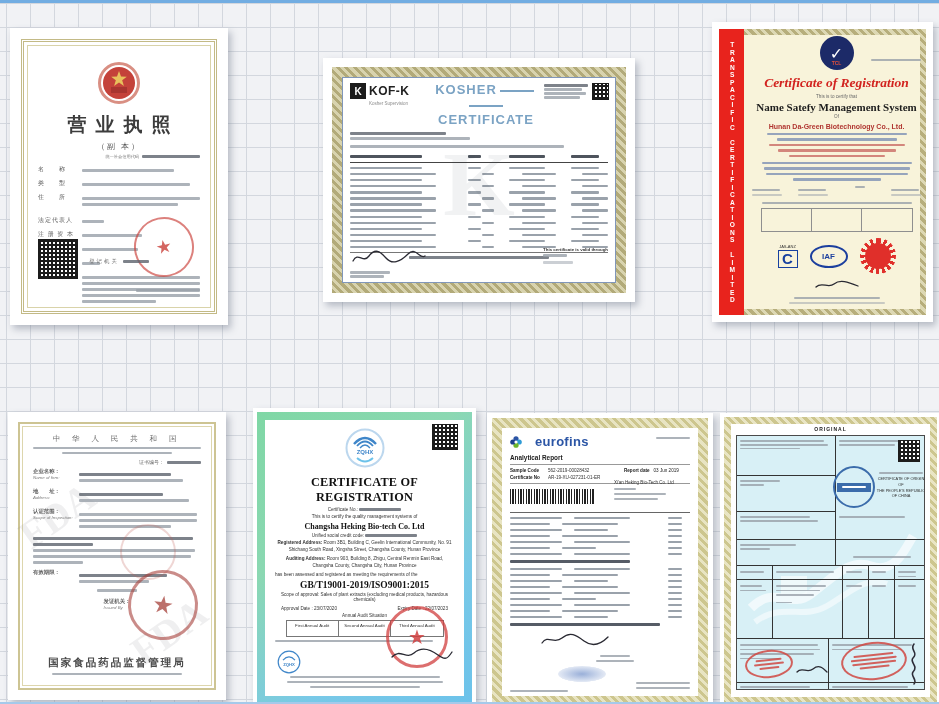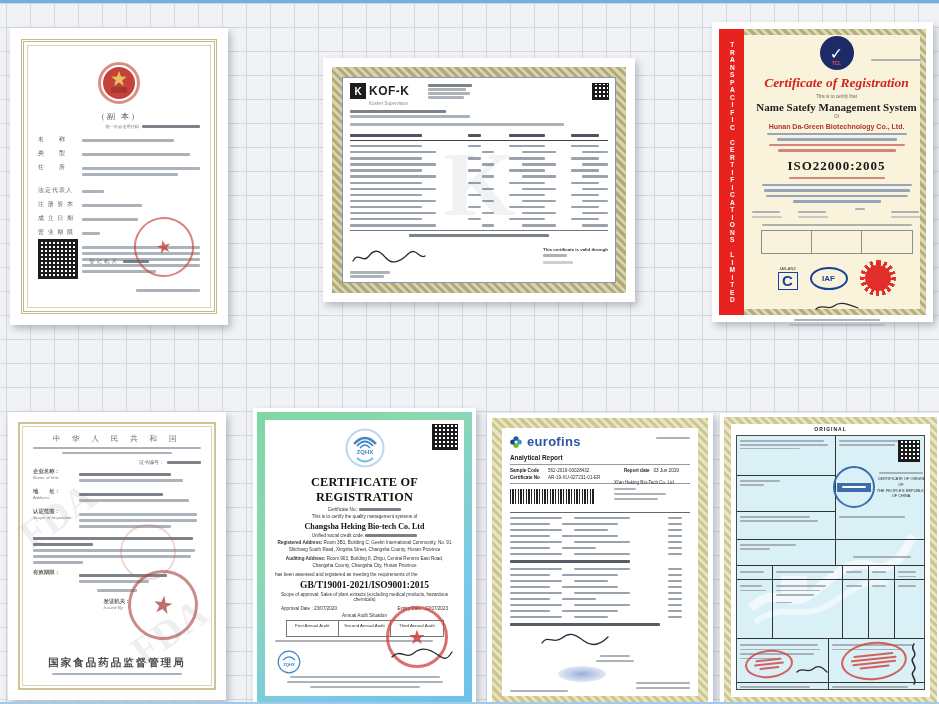--- a/index.html
+++ b/index.html
@@ -127,21 +127,21 @@
   .z-table div:last-child{border-right:none}
   .z-seal{position:absolute;right:16px;top:186px;width:56px;height:56px;border-radius:50%;border:3px solid rgba(208,62,62,.75);display:flex;align-items:center;justify-content:center;color:rgba(208,62,62,.85);font-size:20px}
   .z-sig{position:absolute;right:10px;top:226px}
   .z-foot{position:absolute;left:10px;right:10px;bottom:5px}
   .z-logosm{position:absolute;left:12px;bottom:22px;width:24px;height:24px}
 
   
   #c6{left:487px;top:413px;width:216px;height:288px;padding:5px}
   #c6 .eborder{position:relative;width:100%;height:100%;box-sizing:border-box;border:10px solid transparent;border-image:repeating-linear-gradient(45deg,#cdc68e 0 3px,#e8e4c2 3px 6px) 10;background:#fff}
   #c6 .ein{position:absolute;inset:0;padding:6px 8px;overflow:hidden}
-  .e-logo{display:flex;align-items:center;gap:5px}
+  .e-logo{display:flex;align-items:center;gap:13px}
   .e-name{font-size:13px;font-weight:bold;color:#2b55a5;letter-spacing:.3px}
   .e-title{font-size:6.4px;font-weight:bold;color:#222;margin-top:5px}
   .e-fieldbox{border-top:1px solid #999;border-bottom:1px solid #999;margin-top:3px;padding:2px 0;font-size:4.6px;color:#222}
   .e-frow{display:flex;align-items:center;height:7px}
   .e-frow .lab{width:38px;font-weight:bold}
   .e-frow .val{width:62px;color:#333}
   .e-frow .rlab{margin-left:14px;font-weight:bold}
   .e-frow .rval{margin-left:4px}
   .e-barcode{width:84px;height:15px;margin-top:5px;background:repeating-linear-gradient(90deg,#222 0 1px,#fff 1px 2px,#222 2px 4px,#fff 4px 5px,#222 5px 6px,#fff 6px 8px)}
   .e-addr{position:absolute;right:10px;top:52px;width:74px;font-size:4.5px;color:#333}
@@ -186,20 +186,21 @@
     <div class="frame2"></div>
     <div class="content">
       <div style="text-align:center;margin-top:8px">
         <svg width="42" height="42" viewBox="0 0 42 42">
           <circle cx="21" cy="21" r="19.5" fill="none" stroke="#d98f83" stroke-width="3"></circle>
           <circle cx="21" cy="21" r="16" fill="#c4423a"></circle>
           <path d="M21 9l2 5.5 5.8.2-4.6 3.6 1.7 5.6L21 20.6l-4.9 3.3 1.7-5.6-4.6-3.6 5.8-.2z" fill="#e8c15c"></path>
           <rect x="13" y="25" width="16" height="6" fill="#a83530"></rect>
         </svg>
       </div>
+      <div class="bl-title">营业执照</div>
       <div class="bl-sub">（副 本）</div>
       <div style="display:flex;justify-content:flex-end;align-items:center;gap:3px;margin-top:2px">
         <span style="font-size:4.2px;color:#777">统一社会信用代码</span>
         <span class="ln d" style="width:58px;margin:0"></span>
       </div>
       <div style="margin-top:6px">
         <div class="bl-row">
             <span class="bl-lab">名　　称</span>
             <span class="bl-val">
               <span class="ln" style="width:92px"></span>
@@ -272,20 +273,24 @@
       <div class="kinner">
         <div class="k-wm">K</div>
         <div class="k-head">
           <div class="k-logo">
             <div class="k-logorow">
               <div class="k-glyph">K</div>
               <div class="k-name">KOF-K</div>
             </div>
             <div class="k-subname">Kosher Supervision</div>
           </div>
+          <div class="k-title">
+            <div class="t1">KOSHER</div>
+            <div class="t2">CERTIFICATE</div>
+          </div>
           <div class="k-info">
             <span class="ln d" style="width:44px;margin:1px 0"></span>
               <span class="ln" style="width:38px;margin:1px 0"></span>
               <span class="ln" style="width:42px;margin:1px 0"></span>
               <span class="ln" style="width:36px;margin:1px 0"></span>
           </div>
           <div class="qr k-info qr" style="position:absolute;right:6px;top:5px;width:15px;height:15px;padding:0"></div>
         </div>
         <div style="margin-top:4px">
           <span class="ln d" style="width:96px;margin:2px 0"></span>
@@ -428,21 +433,20 @@
       <div class="t-of">Of</div>
       <div class="t-company">Hunan Da-Green Biotechnology Co., Ltd.</div>
       <div>
         <span class="ln b c" style="width:140px;height:2.4px"></span>
           <span class="ln b c" style="width:120px;height:2.4px"></span>
       </div>
       <div style="margin-top:3px">
         <span class="ln r c" style="width:136px;height:2.4px"></span>
           <span class="ln r c" style="width:118px;height:2.4px"></span>
       </div>
-      <div class="t-standard">ISO22000:2005</div>
       <div style="margin-top:3px">
           <span class="ln r c" style="width:96px;height:2.4px"></span>
         </div>
       <div style="margin-top:5px">
         <span class="ln b c" style="width:150px;height:2.4px"></span>
           <span class="ln b c" style="width:146px;height:2.4px"></span>
           <span class="ln b c" style="width:142px;height:2.4px"></span>
           <span class="ln b c" style="width:88px;height:2.4px"></span>
       </div>
       <div class="t-dates">
@@ -595,21 +599,21 @@
         <div class="z-small">
           <span>Unified social credit code:</span> <span class="ln d" style="display:inline-block;width:52px;margin:0;vertical-align:middle"></span>
         </div>
         <div class="z-small" style="text-align:center;line-height:1.5">
           <b>Registered Address:</b> <span>Room 3B1, Building C, Geelin International Community, No. 91 Shichang South Road, Xingsha Street, Changsha County, Hunan Province</span>
         </div>
         <div class="z-small" style="text-align:center;line-height:1.5">
           <b>Auditing Address:</b> <span>Room 903, Building 8, Zhigu, Central Renmin East Road, Changsha County, Changsha City, Hunan Province</span>
         </div>
         <div class="z-small" style="text-align:left">has been assessed and registered as meeting the requirements of the</div>
-        <div class="z-standard">GB/T19001-2021/ISO9001:2015</div>
+        <div class="z-standard">GB/T19001-2019/ISO9001:2015</div>
         <div class="z-small">Scope of approval:  Sales of plant extracts (excluding medical products, hazardous chemicals)</div>
         <div class="z-dates">
           <span>Approval Date : 23/07/2020</span>
           <span>Expiry Date : 22/07/2023</span>
         </div>
         <div class="z-small">Annual Audit Situation</div>
         <div class="z-table">
           <div>First Annual Audit</div>
           <div>Second Annual Audit</div>
           <div>Third Annual Audit</div>

